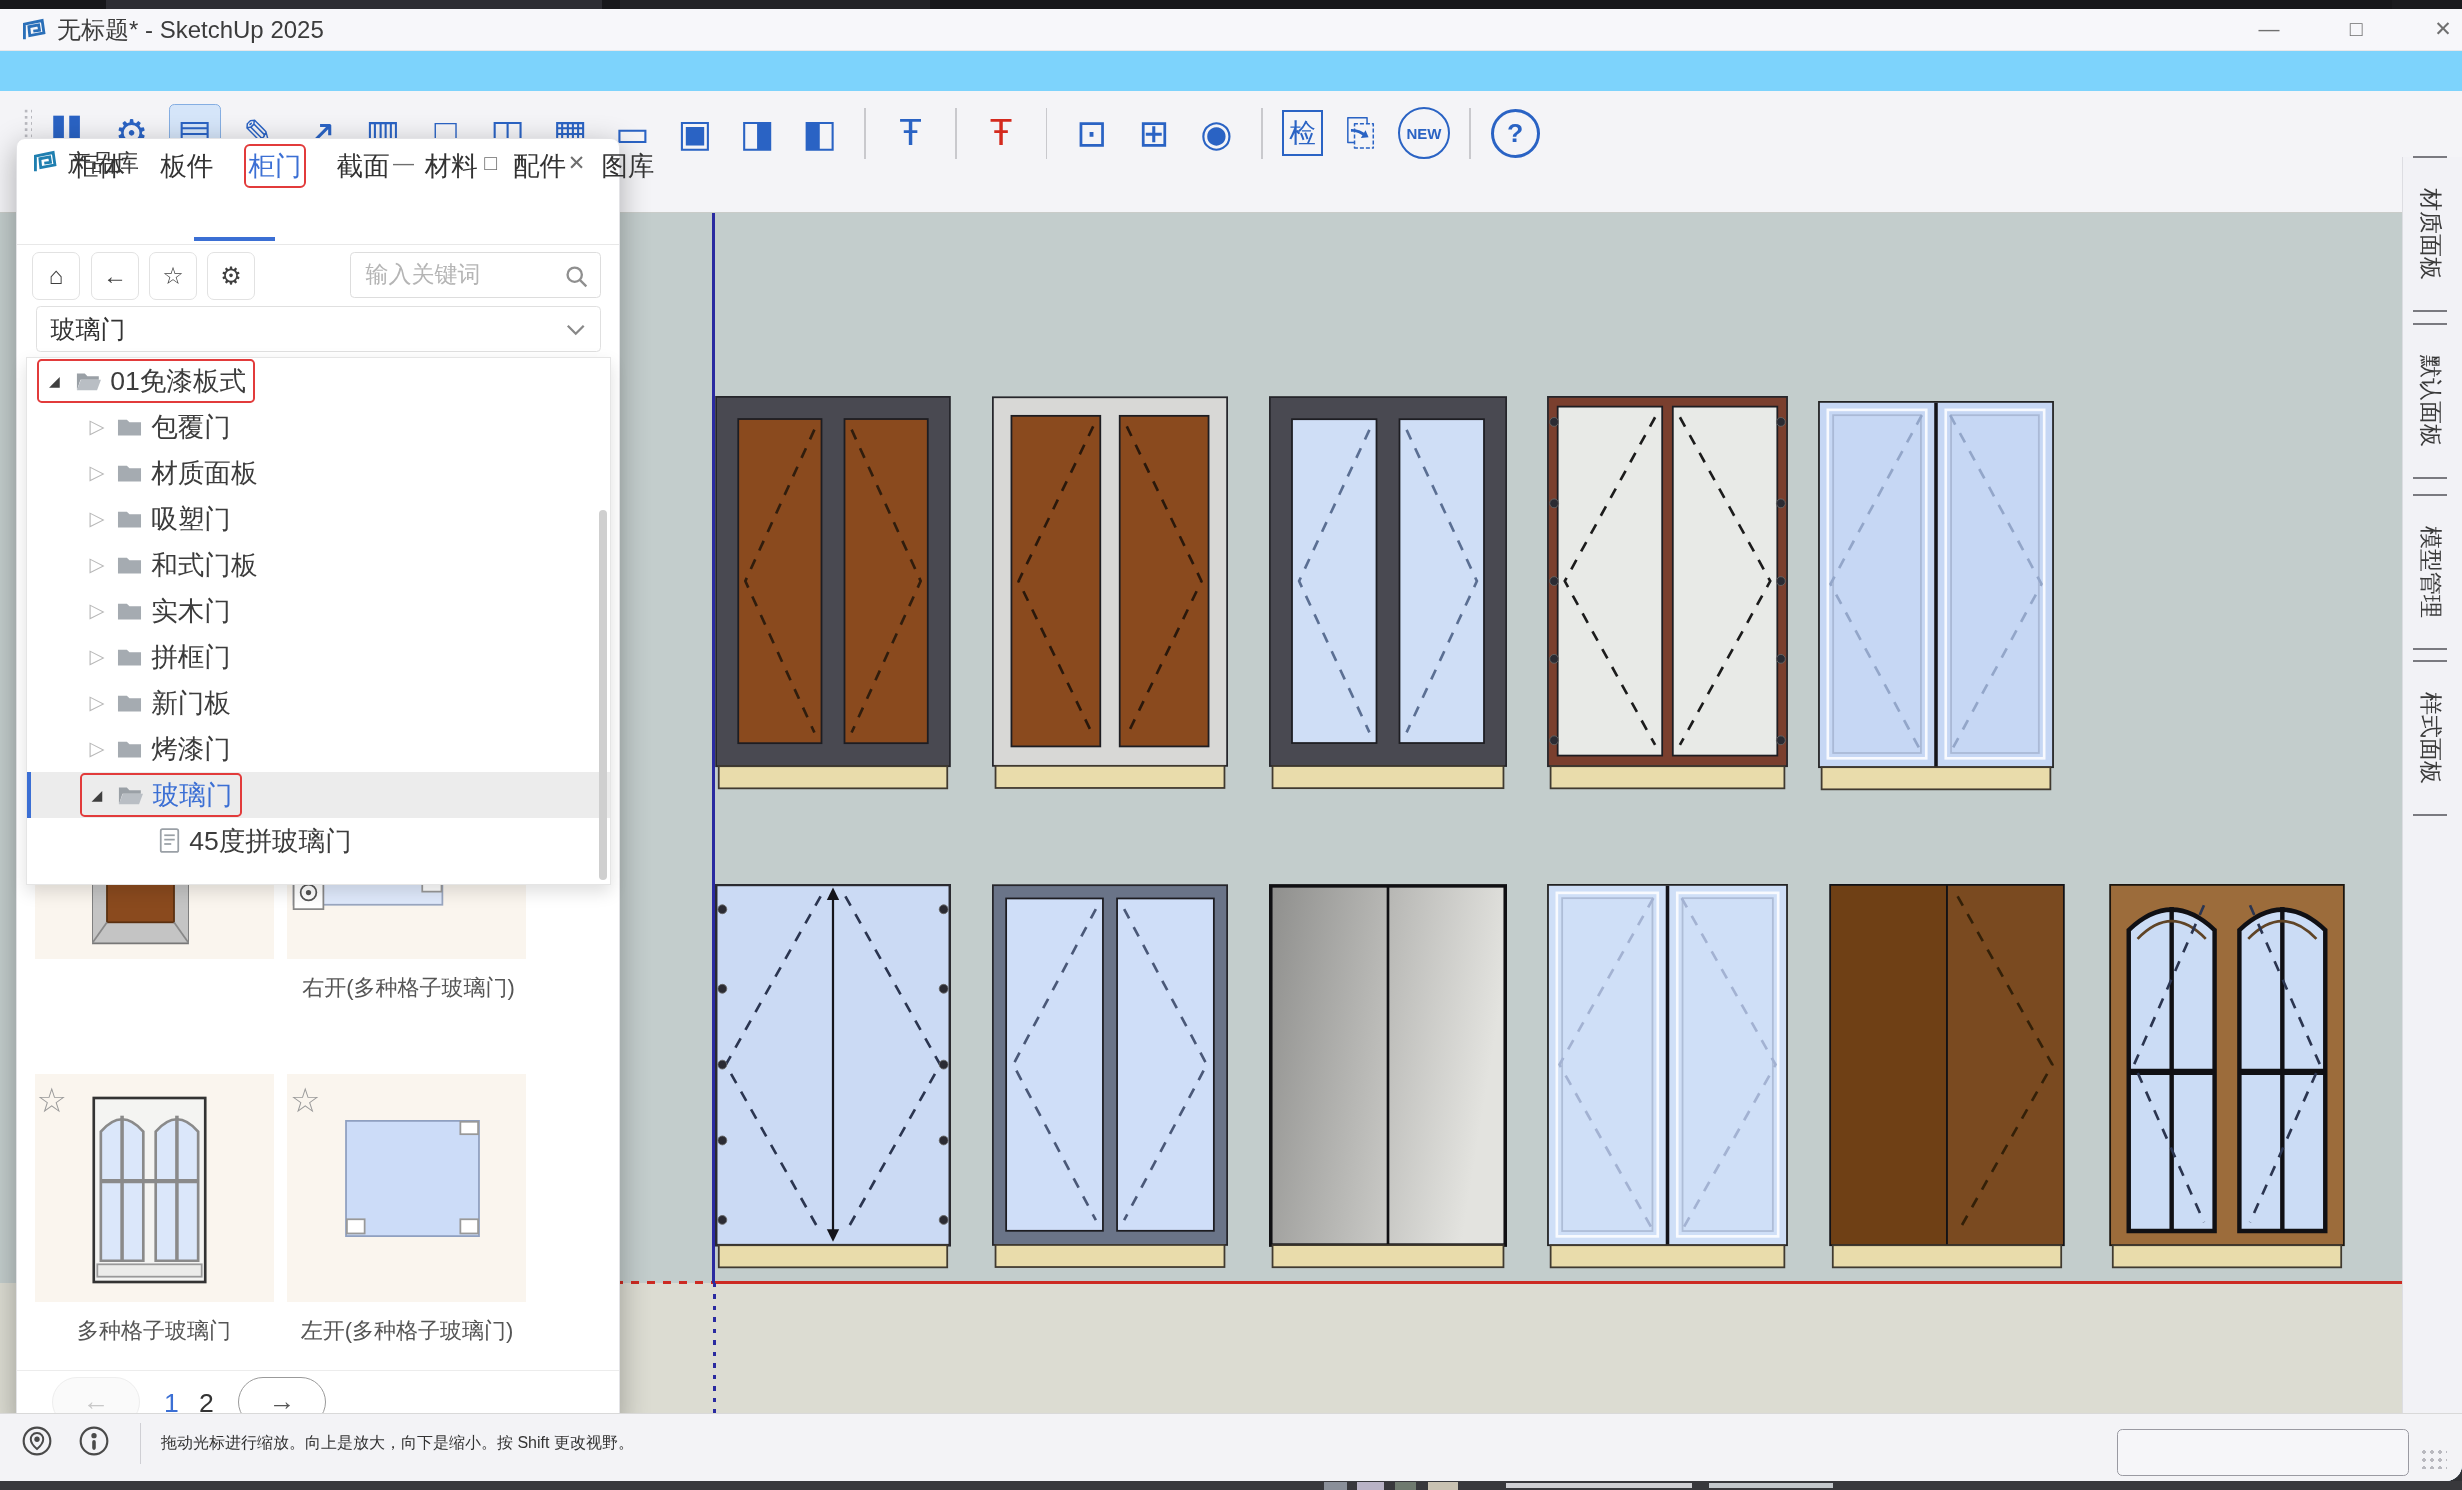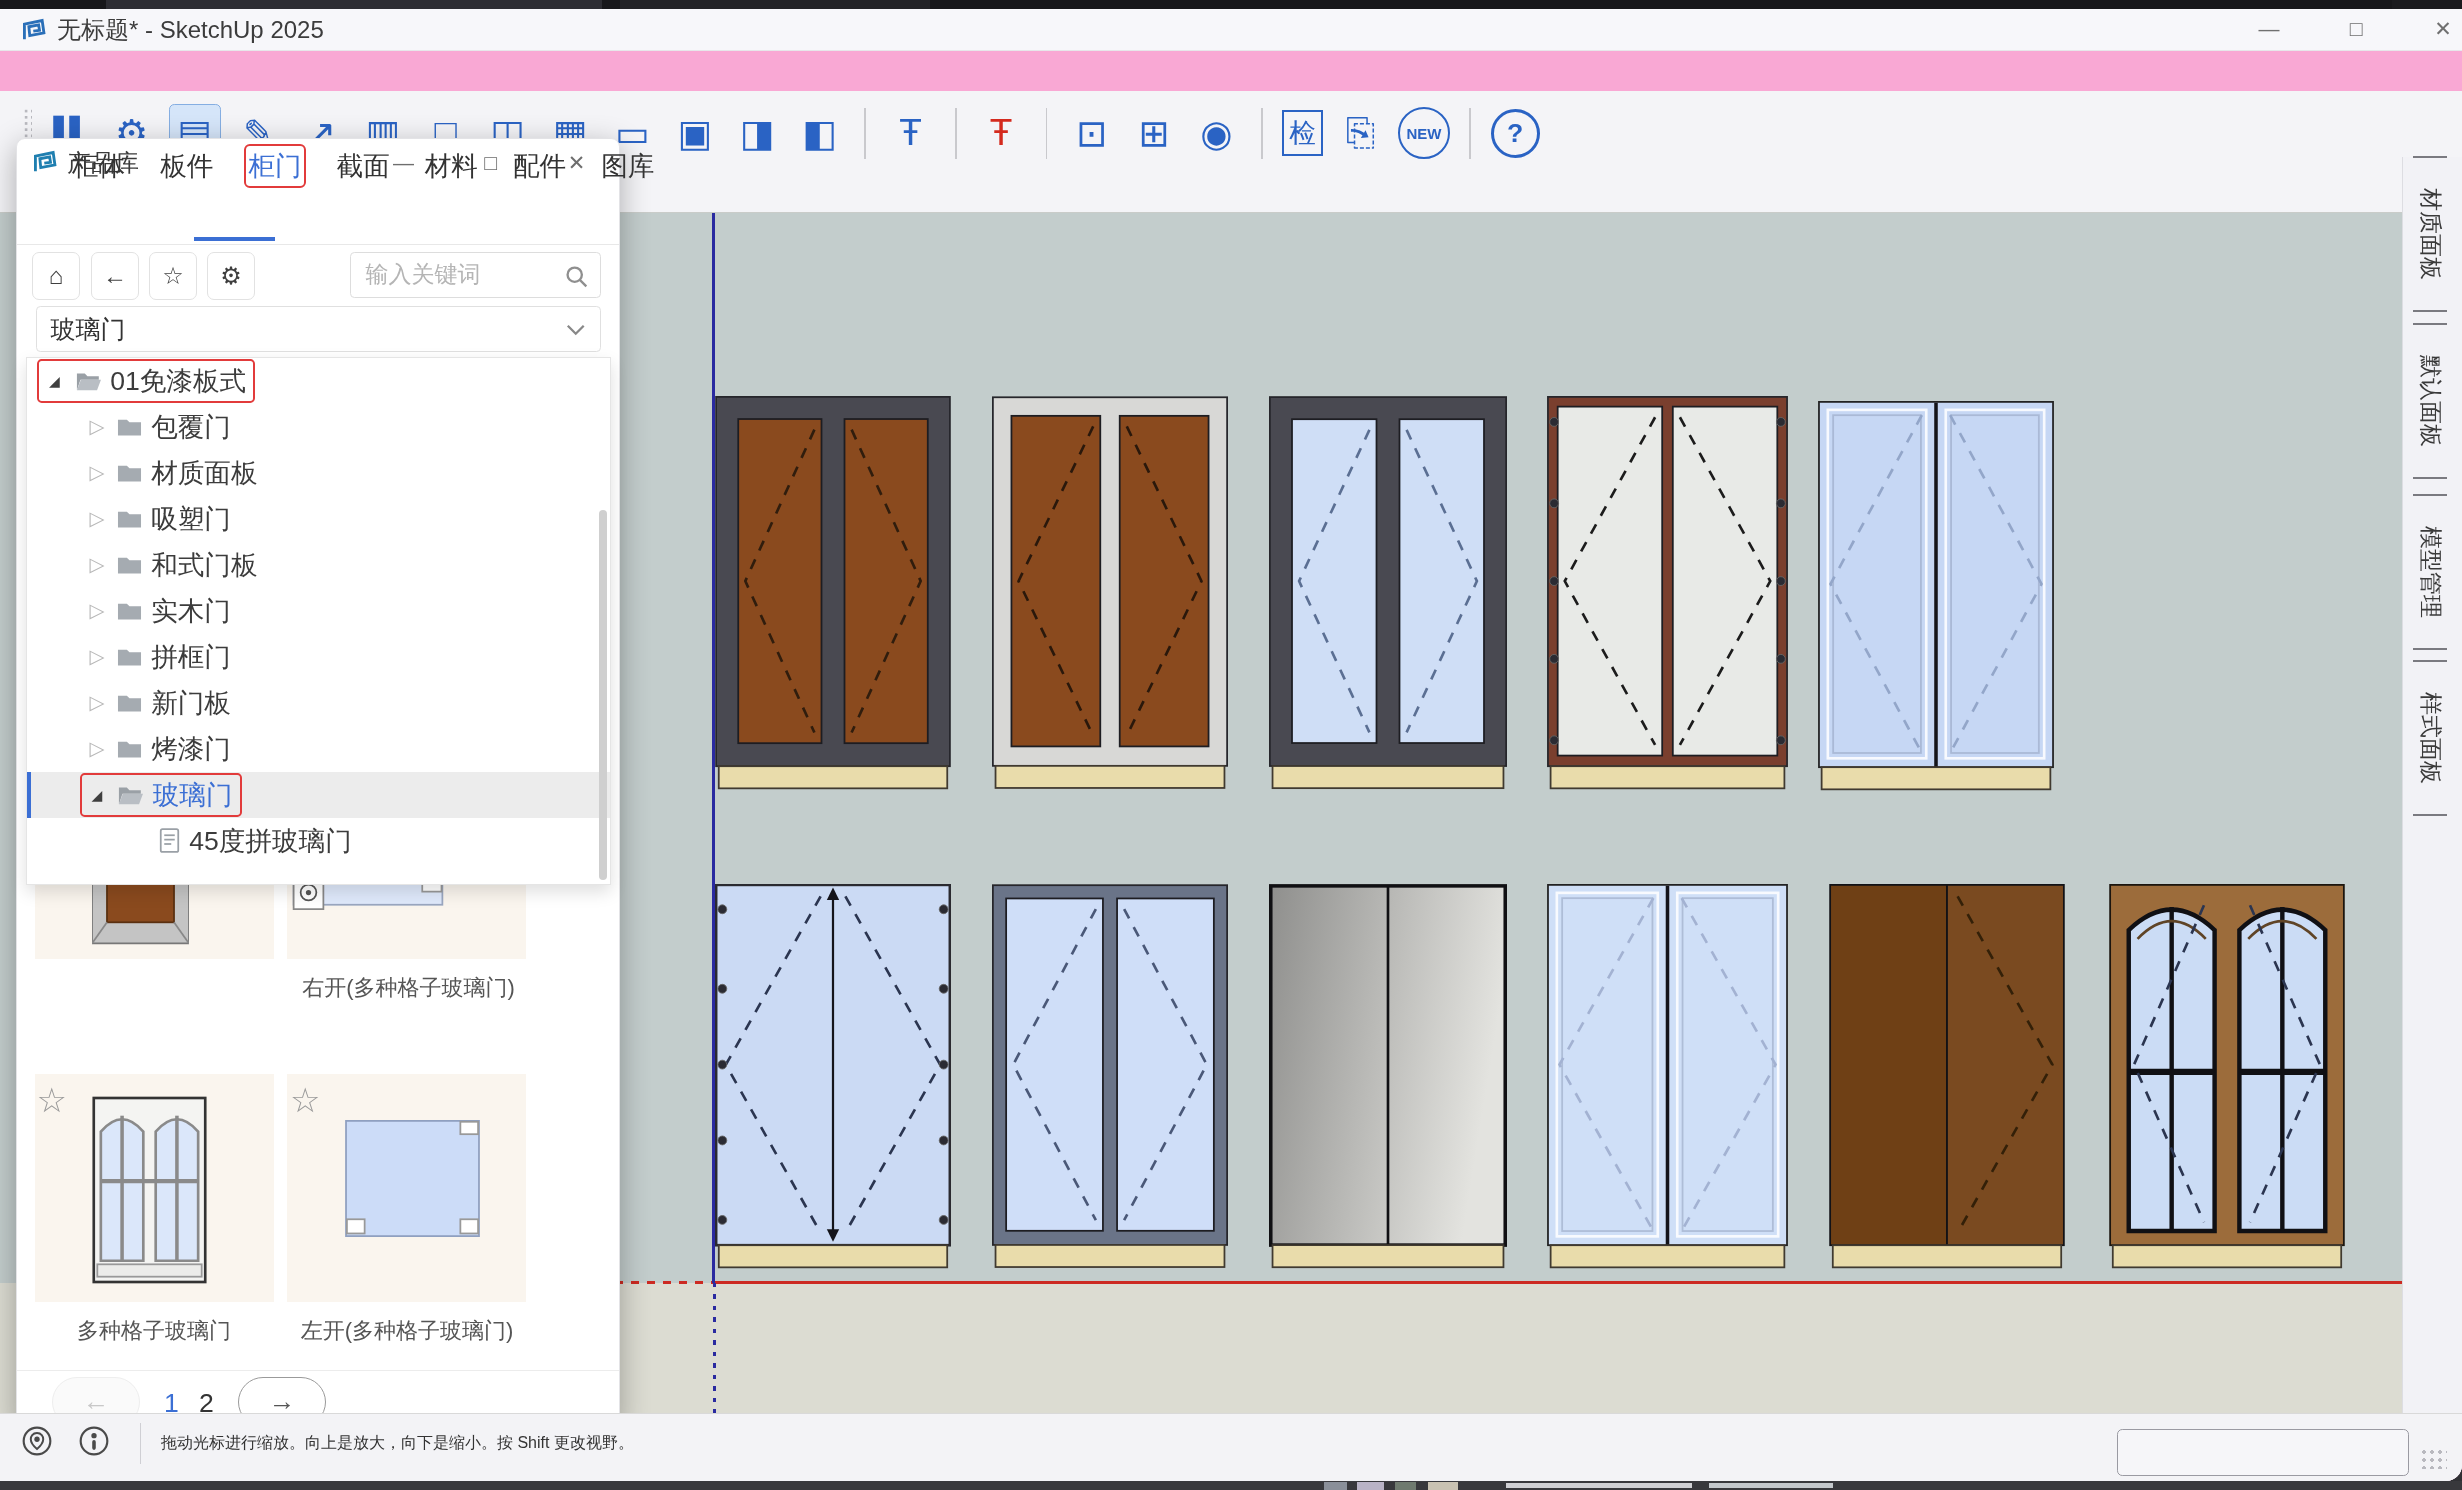--- a/index.html
+++ b/index.html
@@ -5,21 +5,21 @@
   html,body{margin:0;padding:0;}
   body{width:2462px;height:1491px;background:#303034;position:relative;overflow:hidden;
        font-family:"Liberation Sans","DejaVu Sans",sans-serif;}
   .abs{position:absolute;}
   
   #top-strip{left:0;top:0;width:2462px;height:8.9px;background:#17171a;}
   #top-strip .frag{position:absolute;top:0;height:8.9px;background:#2d2d33;}
   #bottom-strip{left:0;top:1481px;width:2462px;height:9.7px;background:#38383c;}
   #bottom-strip .fleck{position:absolute;top:0.9px;height:8px;}
   
-  #app{left:0;top:8.9px;width:2462px;height:1472px;background:#f9a8d4;border-radius:0 0 16px 0;overflow:hidden;}
+  #app{left:0;top:8.9px;width:2462px;height:1472px;background:#7dd3fc;border-radius:0 0 16px 0;overflow:hidden;}
   
   #titlebar{left:0;top:0;width:2462px;height:41px;background:#f7f7fa;}
   #title-text{left:57px;top:0;height:41px;line-height:41px;font-size:24px;color:#3c3c3c;}
   .winctl{top:3.5px;width:50px;height:34px;display:flex;align-items:center;justify-content:center;
           color:#707070;font-size:21px;}
   
   #menubar{left:0;top:41px;width:2462px;height:42px;background:#f4f4f7;display:flex;align-items:center;
            padding-left:25px;gap:41px;box-sizing:border-box;border-bottom:0.9px solid #e7e7ea;}
   .menu-item{font-size:22px;color:#2b2b2b;white-space:nowrap;}
   

